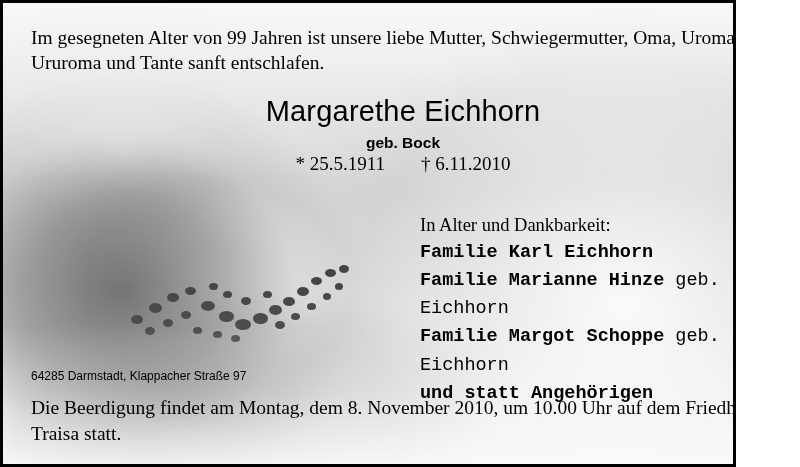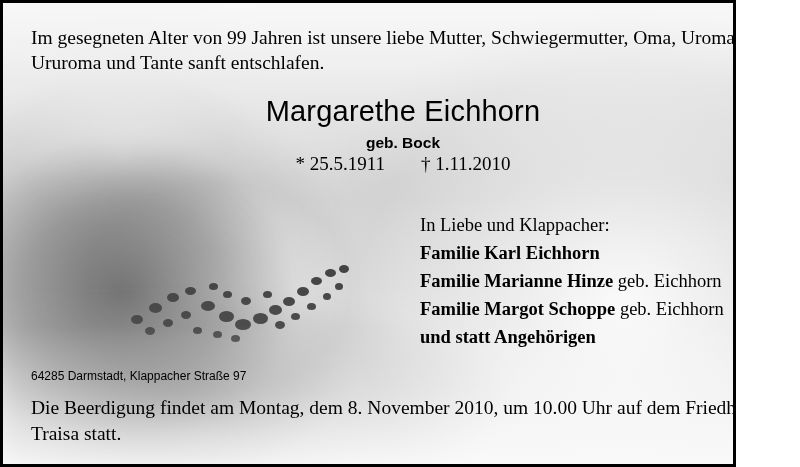--- a/index.html
+++ b/index.html
@@ -128,20 +128,21 @@
     top: 208px;
     width: 370px;
     font-size: 18.5px;
     line-height: 1.52;
   }
   .family .lead {
     font-weight: normal;
   }
   .family .fam {
     font-weight: bold;
+    font-family: Liberation Mono, monospace;
   }
   .family .fam .plain {
     font-weight: normal;
   }
   .address {
     position: absolute;
     left: 28px;
     top: 366px;
     font-family: "Liberation Sans", sans-serif;
     font-size: 12px;
@@ -200,25 +201,25 @@
 
   <div class="content">
 
     <div class="intro">Im gesegneten Alter von 99 Jahren ist unsere liebe Mutter, Schwiegermutter, Oma, Uroma,  Ururoma und Tante sanft entschlafen.</div>
 
     <div class="name">Margarethe Eichhorn</div>
 
     <div class="maiden">geb. Bock</div>
 
     <div class="dates">
-      <span>* 25.5.1911</span><span class="gap"></span><span>† 1.11.2010</span>
+      <span>* 25.5.1911</span><span class="gap"></span><span>† 6.11.2010</span>
     </div>
 
     <div class="family">
-      <div class="lead">In Liebe und Klappacher:</div>
+      <div class="lead">In Alter und Dankbarkeit:</div>
       <div class="fam"><span>Familie Karl Eichhorn</span><span class="plain"></span></div>
       <div class="fam"><span>Familie Marianne Hinze</span><span class="plain"> geb. Eichhorn</span></div>
       <div class="fam"><span>Familie Margot Schoppe</span><span class="plain"> geb. Eichhorn</span></div>
       <div class="fam"><span>und statt Angehörigen</span><span class="plain"></span></div>
     </div>
 
     <div class="address">64285 Darmstadt, Klappacher Straße 97</div>
 
     <div class="funeral">Die Beerdigung findet am Montag, dem 8. November 2010, um 10.00 Uhr auf dem Friedhof in Traisa statt.</div>
 

